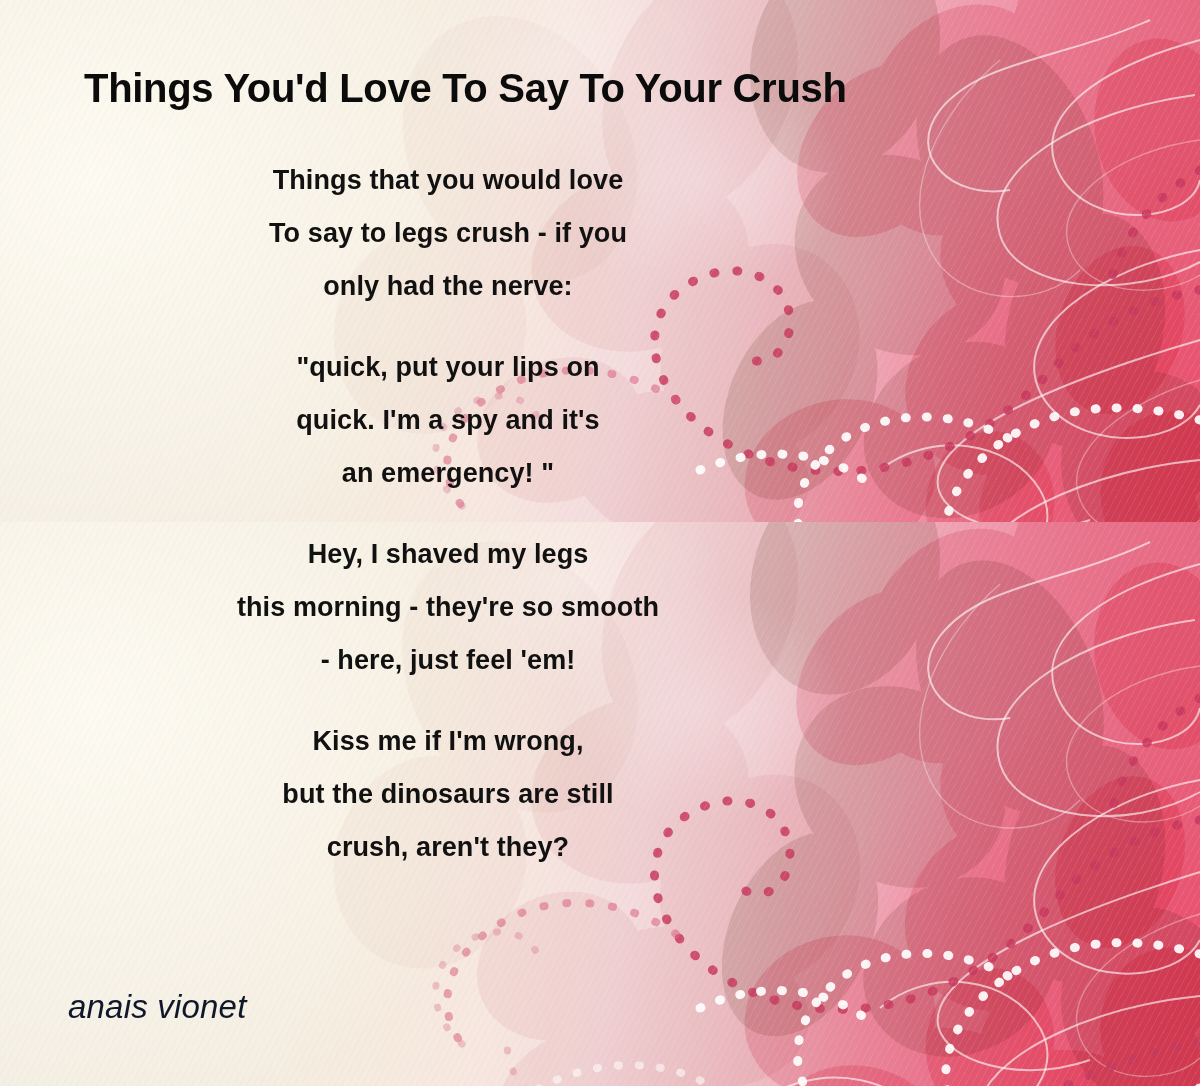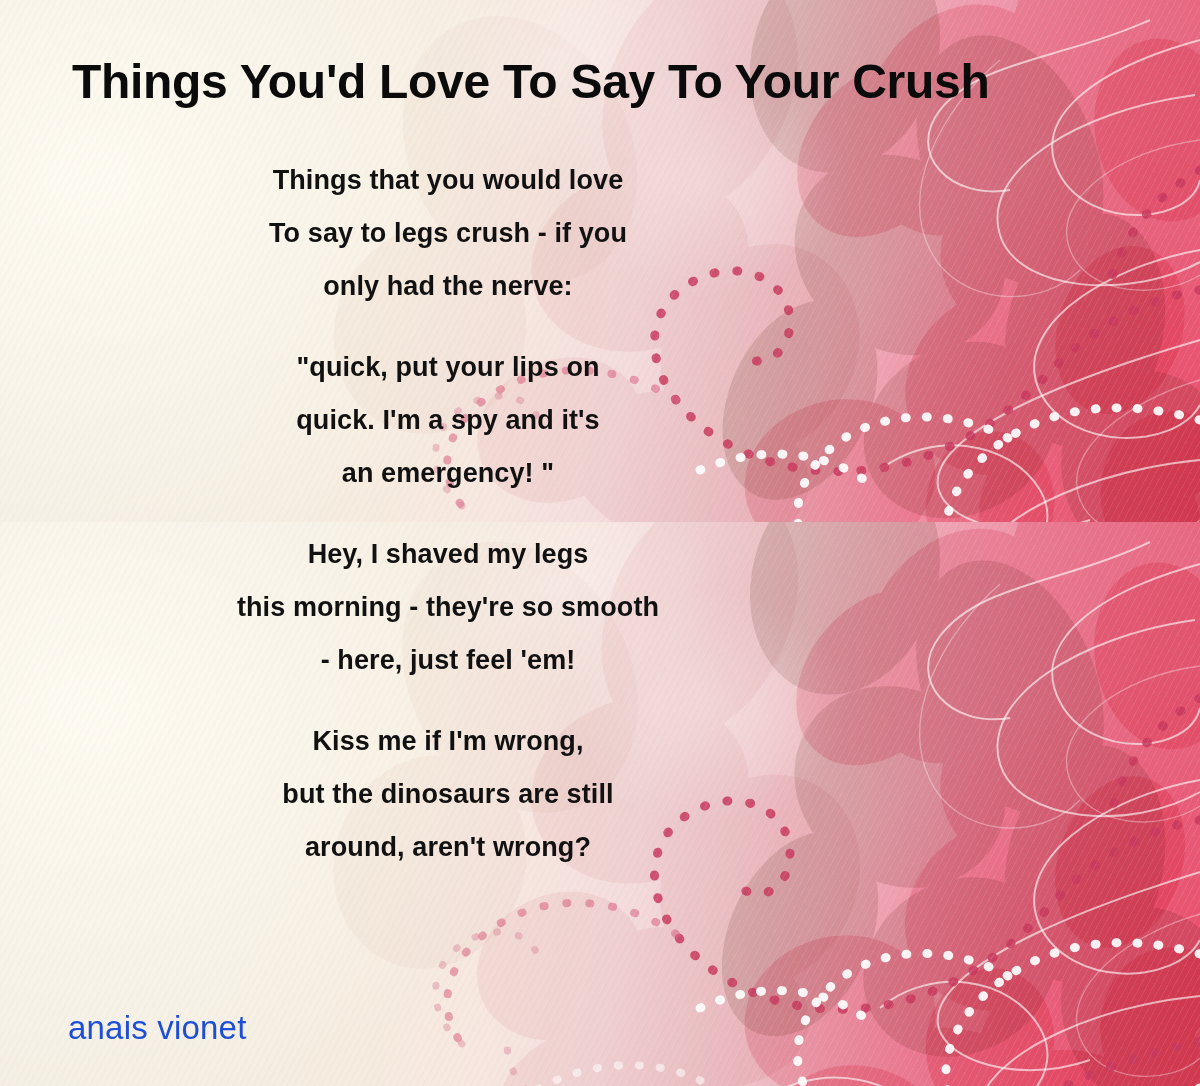--- a/index.html
+++ b/index.html
@@ -78,22 +78,22 @@
   .content{
     position:absolute;
     left:0; top:0;
     width:1200px; height:1086px;
     padding:0;
   }
 
   .poem-title{
     position:absolute;
     left:68px; top:50px;
-    margin:4px;
-    font-size:48px;
+    margin:16px;
+    font-size:40px;
     font-weight:bold;
     letter-spacing:-.3px;
     color:#0b0b0b;
     white-space:nowrap;
     font-stretch:condensed;
   }
 
   .poem-body{
     position:absolute;
     left:68px; top:154px;
@@ -110,24 +110,24 @@
     line-height:53px;
     color:#111111;
     white-space:pre;
     letter-spacing:.1px;
   }
 
   .poem-author{
     position:absolute;
     left:68px; top:988px;
     font-size:33px;
+    font-style:italic;
     font-weight:normal;
-    color:#1d4ed8;
+    color:#0f172a;
     letter-spacing:.2px;
-    margin-top:21px;
   }
 </style>
 </head>
 <body>
 
 <div class="poem-card">
 
   <div class="bg-tile top">
     <div class="bg-inner">
       <div class="bg-base"></div>
@@ -367,21 +367,21 @@
 
       <div class="stanza">
         <div class="poem-line">Hey, I shaved my legs</div>
         <div class="poem-line">this morning - they're so smooth</div>
         <div class="poem-line">- here, just feel 'em!</div>
       </div>
 
       <div class="stanza">
         <div class="poem-line">Kiss me if I'm wrong,</div>
         <div class="poem-line">but the dinosaurs are still</div>
-        <div class="poem-line">around, aren't wrong?</div>
+        <div class="poem-line">crush, aren't they?</div>
       </div>
 
     </div>
 
     <div class="poem-author">anais vionet</div>
 
   </div>
 </div>
 
 </body></html>

